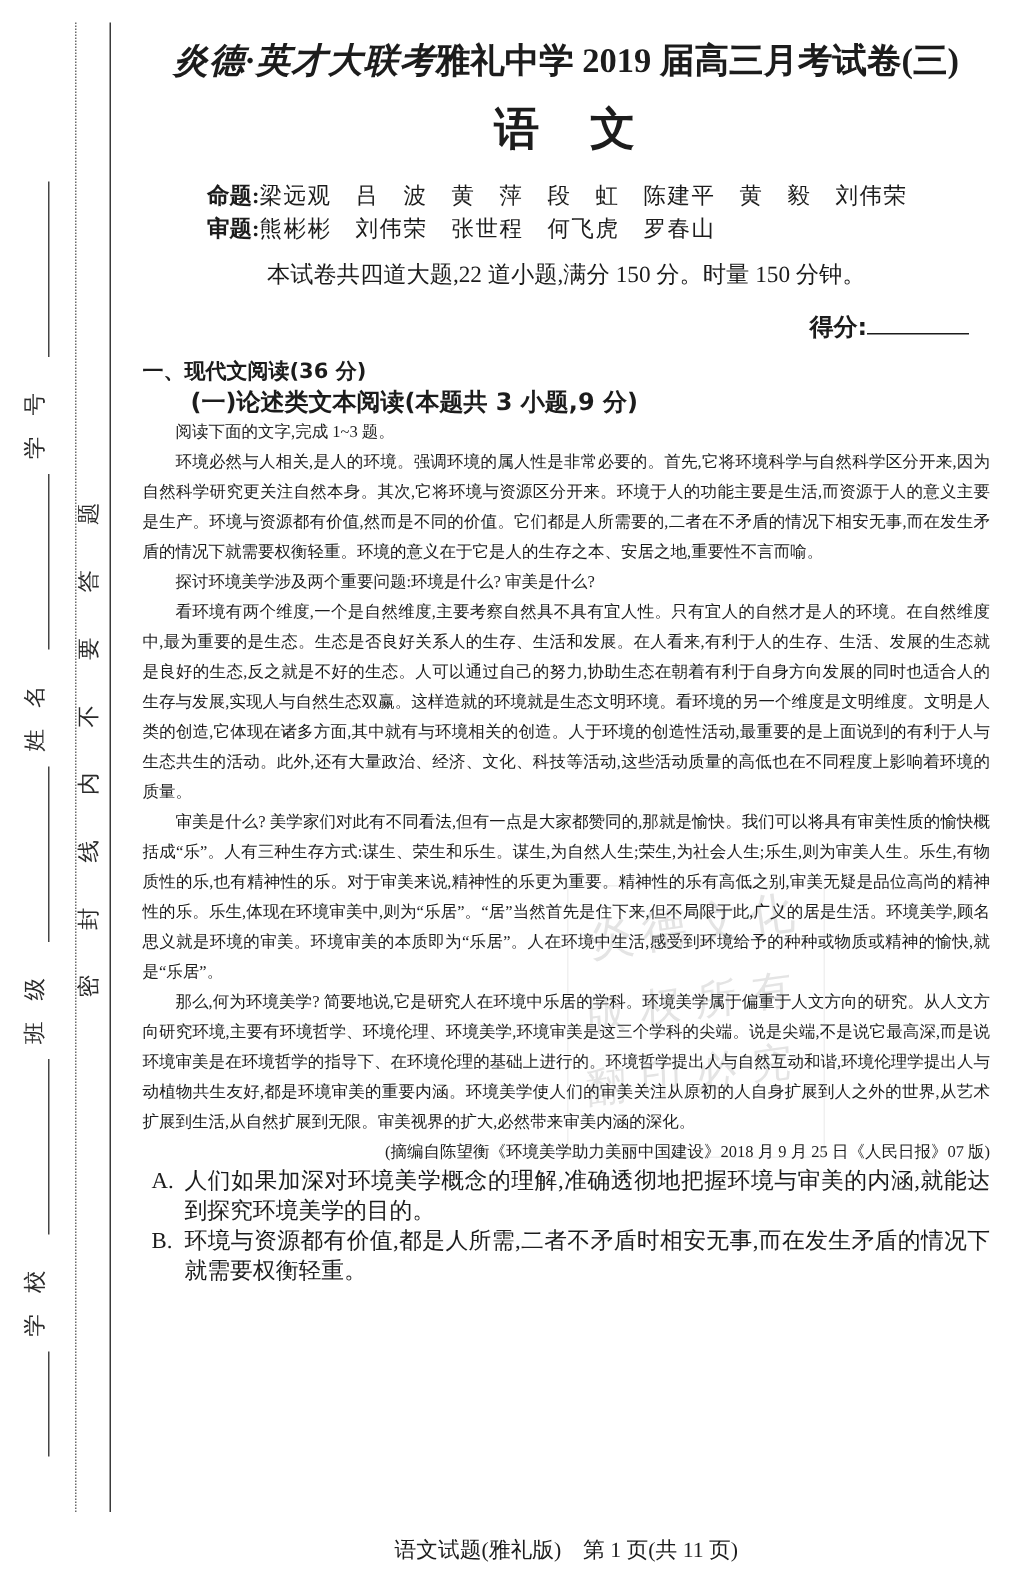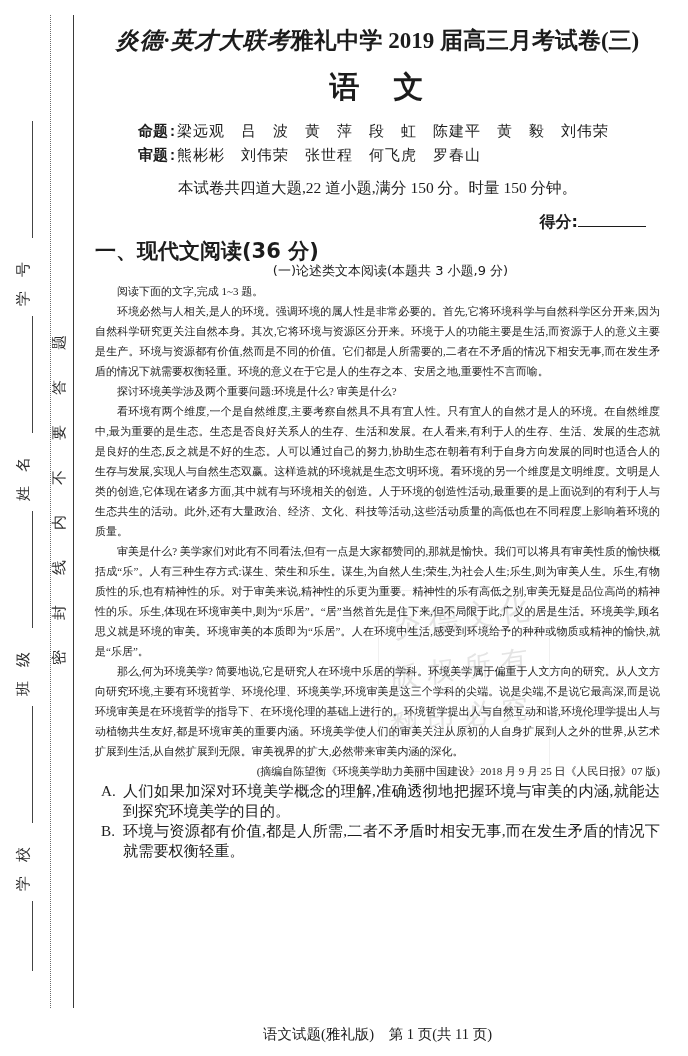--- a/index.html
+++ b/index.html
@@ -82,40 +82,40 @@
   .exam-title .rest { font-weight: 700; font-style: normal; }
 
   .subject-title {
     margin-top: 14px; text-align: center;
     font-family: "DejaVu Sans", "Liberation Sans", sans-serif;
     font-size: 30px; font-weight: 900; line-height: 34px; letter-spacing: 2px;
   }
 
   .credits { margin-top: 16px; padding-left: 43px; font-size: 15px; line-height: 22px; }
   .credits .lbl {
-    font-family: Liberation Mono, monospace;
+    font-family: Liberation Serif, serif;
     font-weight: 700;
     margin-top: 12px;
   }
   .credits .names { letter-spacing: 1px; }
 
   .exam-info { margin-top: 10px; text-align: center; font-size: 15.5px; line-height: 20px; }
 
   .score-row { margin-top: 13px; text-align: right; padding-right: 14px; font-size: 16px; line-height: 22px; }
   .score-row .lbl { font-family: "DejaVu Sans", "Liberation Sans", sans-serif; font-weight: 700; }
   .score-blank { display: inline-block; width: 68px; height: 1em; border-bottom: 1px solid #1c1c1c; }
 
   .sec-h1 {
     margin-top: 8px;
     font-family: "DejaVu Sans", "Liberation Sans", sans-serif;
-    font-weight: 700; font-size: 21px; line-height: 20px;
+    font-weight: 700; font-size: 14px; line-height: 20px;
   }
   .sec-h2 {
     font-family: "DejaVu Sans", "Liberation Sans", sans-serif;
-    font-weight: 400; font-size: 13px; line-height: 20px; text-indent: 2em; text-align: center;
+    font-weight: 700; font-size: 16px; line-height: 20px; text-indent: 2em;
   }
   .body-p {
     font-size: 11px; line-height: 20px; text-align: justify; text-indent: 2em;
   }
   .attribution { font-size: 11px; line-height: 20px; text-align: right; }
 
   .q-stem { font-size: 15.2px; line-height: 20px; }
   .option { display: flex; font-size: 15.2px; line-height: 20px; padding-left: 6px; }
   .option .opt-label { flex: 0 0 22px; }
   .option .opt-text { flex: 1 1 auto; text-align: justify; }

